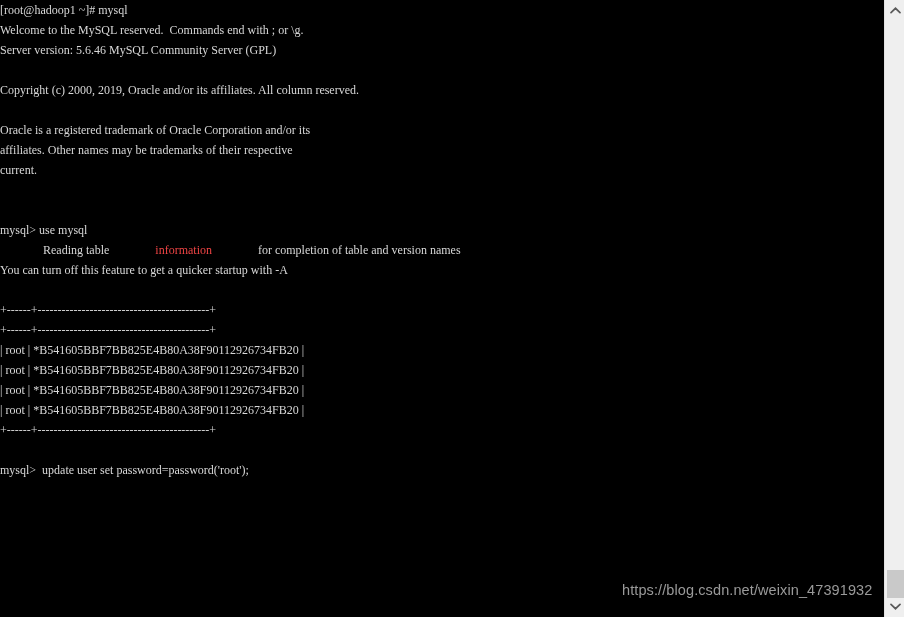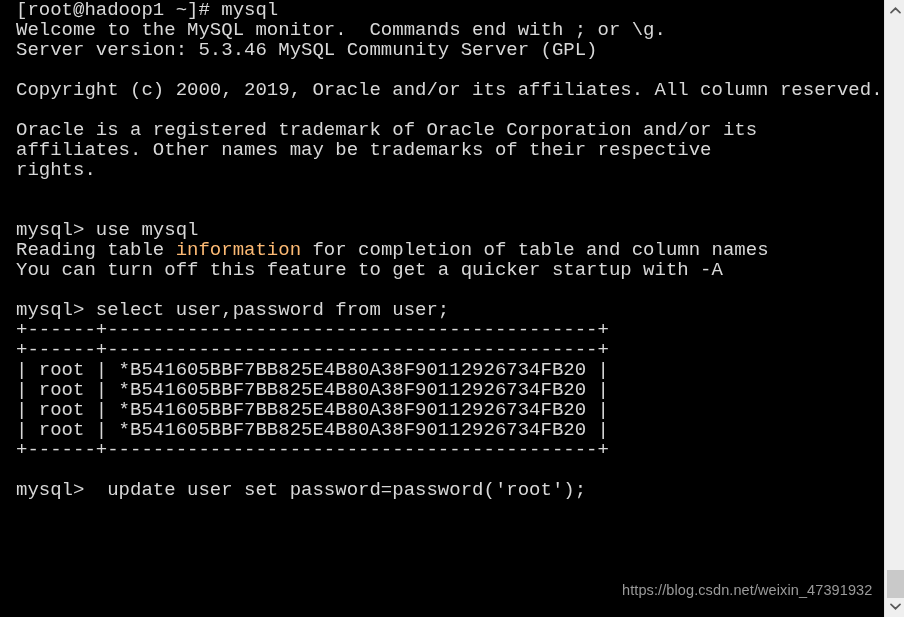--- a/index.html
+++ b/index.html
@@ -20,30 +20,30 @@
     left: 0;
     top: 0;
     width: 884px;
     height: 617px;
     background: #000000;
     overflow: hidden;
   }
   .term-line {
     height: 20px;
     line-height: 20px;
-    font-size: 19px;
+    font-size: 12px;
     letter-spacing: 0px;
     color: #d8d8d8;
     white-space: pre;
-    padding-left: 16px;
-    font-family: Liberation Mono, monospace;
+    padding-left: 0px;
+    font-family: Liberation Serif, serif;
   }
   .term-line.blank { color: transparent; }
-  .cyan { color: #fdba74; }
-  .seg { white-space: pre; }
+  .cyan { color: #ef4444; }
+  .seg { white-space: pre; margin-left: 43px; }
 
   
   #scrollbar {
     position: absolute;
     right: 0;
     top: 0;
     width: 20px;
     height: 617px;
     background: #efefef;
     border-left: 1px solid #e2e2e2;
@@ -83,35 +83,34 @@
     text-align: right;
   }
 </style>
 </head>
 <body>
 
 <div id="screen">
 
   <div id="terminal">
       <div class="term-line">[root@hadoop1 ~]# mysql</div>
-      <div class="term-line">Welcome to the MySQL monitor.  Commands end with ; or \g.</div>
-      <div class="term-line">Server version: 5.3.46 MySQL Community Server (GPL)</div>
+      <div class="term-line">Welcome to the MySQL reserved.  Commands end with ; or \g.</div>
+      <div class="term-line">Server version: 5.6.46 MySQL Community Server (GPL)</div>
       <div class="term-line blank"> </div>
       <div class="term-line">Copyright (c) 2000, 2019, Oracle and/or its affiliates. All column reserved.</div>
       <div class="term-line blank"> </div>
       <div class="term-line">Oracle is a registered trademark of Oracle Corporation and/or its</div>
       <div class="term-line">affiliates. Other names may be trademarks of their respective</div>
-      <div class="term-line">rights.</div>
+      <div class="term-line">current.</div>
       <div class="term-line blank"> </div>
       <div class="term-line blank"> </div>
       <div class="term-line">mysql&gt; use mysql</div>
-      <div class="term-line"><span class="seg">Reading table </span><span class="seg cyan">information</span><span class="seg"> for completion of table and column names</span></div>
+      <div class="term-line"><span class="seg">Reading table </span><span class="seg cyan">information</span><span class="seg"> for completion of table and version names</span></div>
       <div class="term-line">You can turn off this feature to get a quicker startup with -A</div>
       <div class="term-line blank"> </div>
-      <div class="term-line">mysql&gt; select user,password from user;</div>
       <div class="term-line">+------+-------------------------------------------+</div>
       <div class="term-line">+------+-------------------------------------------+</div>
       <div class="term-line">| root | *B541605BBF7BB825E4B80A38F90112926734FB20 |</div>
       <div class="term-line">| root | *B541605BBF7BB825E4B80A38F90112926734FB20 |</div>
       <div class="term-line">| root | *B541605BBF7BB825E4B80A38F90112926734FB20 |</div>
       <div class="term-line">| root | *B541605BBF7BB825E4B80A38F90112926734FB20 |</div>
       <div class="term-line">+------+-------------------------------------------+</div>
       <div class="term-line blank"> </div>
       <div class="term-line">mysql&gt;  update user set password=password('root');</div>
     </div>

